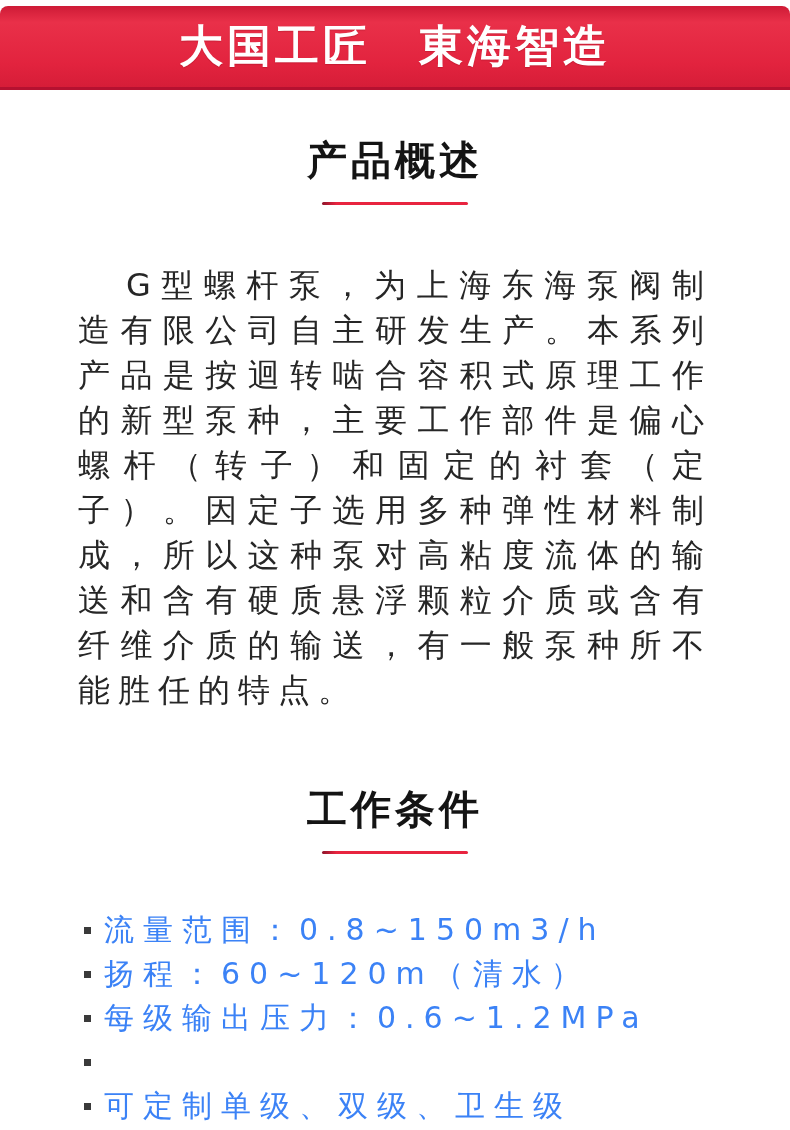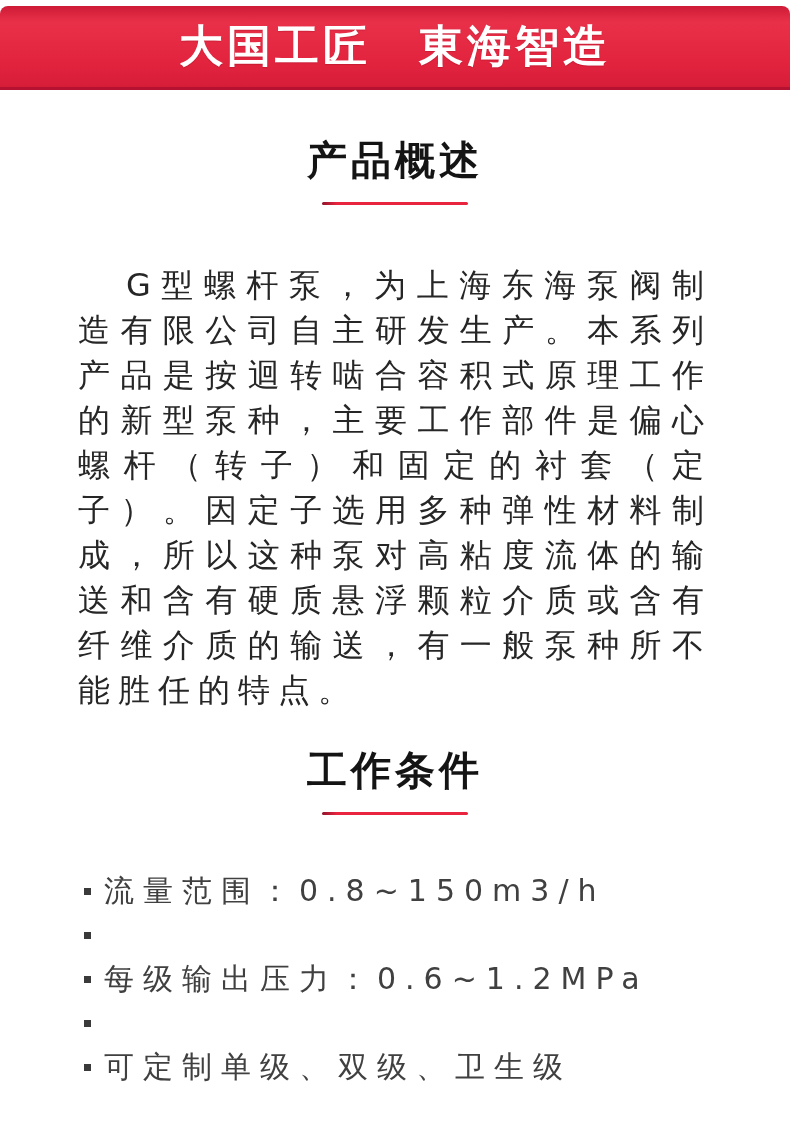--- a/index.html
+++ b/index.html
@@ -37,21 +37,21 @@
 
   
   .section-title {
     text-align: center;
     font-size: 40px;
     font-weight: 700;
     color: #141414;
     letter-spacing: 4px;
   }
   .section-title.overview { margin-top: 43px; }
-  .section-title.conditions { margin-top: 30px; }
+  .section-title.conditions { margin-top: 69px; }
   .title-underline {
     width: 146px;
     height: 3px;
     margin: 14px auto 0 auto;
     background: linear-gradient(90deg, #8e142a 0%, #e8243f 10%, #e8243f 100%);
     border-radius: 2px;
   }
 
   
   .overview-paragraph {
@@ -70,21 +70,21 @@
   .conditions-list {
     list-style: none;
     margin: 54px 0 0 84px;
   }
   .conditions-list li {
     display: flex;
     align-items: center;
     height: 44px;
     font-size: 30px;
     letter-spacing: 9px;
-    color: #404040;
+    color: #3b82f6;
     white-space: nowrap;
   }
   .bullet-dot {
     display: inline-block;
     width: 7px;
     height: 7px;
     background: #3a3a3a;
     margin-right: 13px;
     flex: none;
   }
@@ -108,20 +108,21 @@
     <h2 class="section-title conditions">工作条件</h2>
     <div class="title-underline"></div>
 
     <ul class="conditions-list">
       <li>
         <span class="bullet-dot"></span>
         <span>流量范围：0.8~150m3/h</span>
       </li>
       <li>
         <span class="bullet-dot"></span>
+        <span>扬程：60~120m（清水）</span>
       </li>
       <li>
         <span class="bullet-dot"></span>
         <span>每级输出压力：0.6~1.2MPa</span>
       </li>
       <li>
         <span class="bullet-dot"></span>
       </li>
       <li>
         <span class="bullet-dot"></span>

